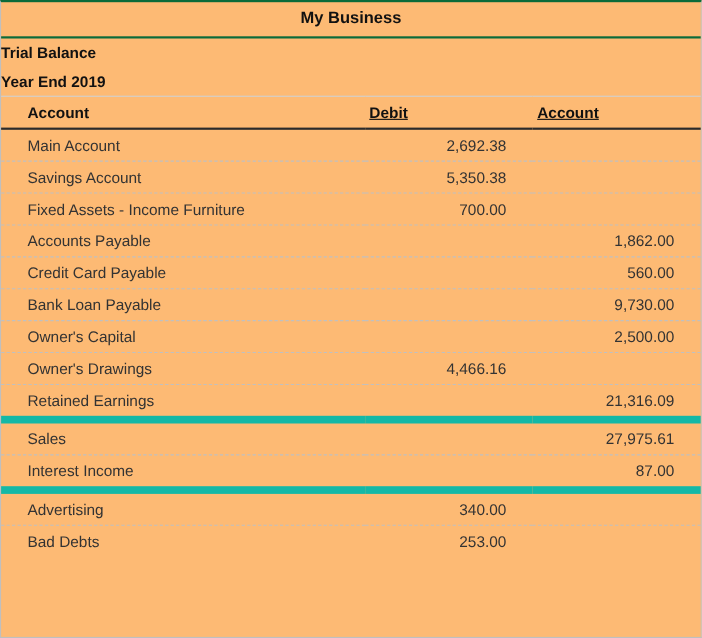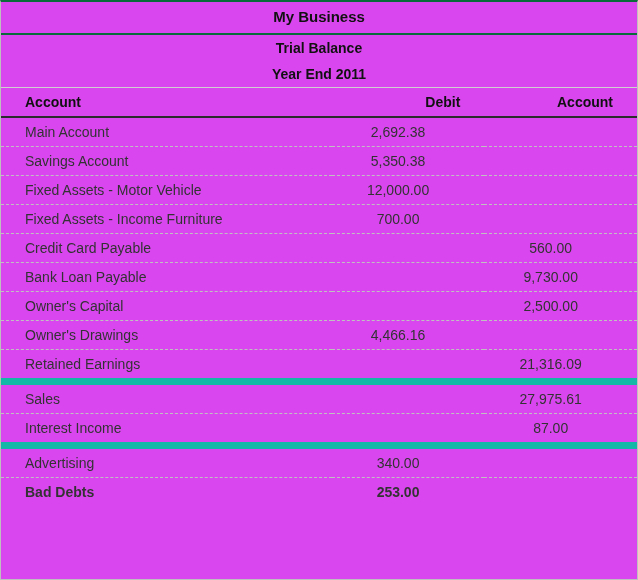--- a/index.html
+++ b/index.html
@@ -10,35 +10,34 @@
     font-size: 14px;
     color: #2b2b2b;
     background: #f5f5f5;
     width: 638px;
     height: 580px;
     overflow: hidden;
   }
   .container {
     width: 638px;
     height: 580px;
-    background: #d946ef;
+    background: #fdba74;
     border: 1px solid #bfbfbf;
     border-top: 2px solid #0a6b3a;
     position: relative;
   }
   .title-row {
     text-align: center;
     font-weight: bold;
     color: #111;
     border-bottom: 2px solid #0a6b3a;
     padding: 6px 0 8px 0;
     font-size: 15px;
   }
   .subtitle-row, .period-row {
-    text-align: center;
     font-weight: bold;
     color: #111;
     padding: 5px 0 5px 0;
     font-size: 14px;
   }
   table.trial-balance {
     width: 100%;
     border-collapse: collapse;
     table-layout: fixed;
     padding-left: 40px;
@@ -50,56 +49,56 @@
     text-align: left;
     font-weight: bold;
     font-size: 14px;
     padding: 6px 12px 6px 24px;
     border-top: 1px solid #d0d0d0;
     border-bottom: 2px solid #2b2b2b;
     color: #111;
     vertical-align: bottom;
   }
   table.trial-balance th.num {
-    text-align: right;
+    text-align: left;
     padding-right: 24px;
     padding-left: 4px;
+    text-decoration: underline;
   }
   table.trial-balance td {
     padding: 6px 12px 6px 24px;
     border-bottom: 1px dashed #c0c0c0;
     vertical-align: middle;
     font-size: 14px;
     height: 29px;
     color: #333;
   }
   table.trial-balance td.num {
-    text-align: center;
+    text-align: right;
     padding-right: 24px;
     padding-left: 4px;
     font-variant-numeric: tabular-nums;
   }
   
   tr.section-end td {
     border-bottom: 7px solid #14b8a6;
   }
   
   tr.partial td {
     border-bottom: none;
-    font-weight: bold;
   }
 </style>
 </head>
 <body>
 
 <div class="container">
 
   <div class="title-row">My Business</div>
   <div class="subtitle-row">Trial Balance</div>
-  <div class="period-row">Year End 2011</div>
+  <div class="period-row">Year End 2019</div>
 
   <table class="trial-balance">
     <colgroup>
       <col class="acct">
         <col class="deb">
         <col class="cred">
     </colgroup>
     <thead>
       <tr>
         <th>Account</th>
@@ -112,28 +111,28 @@
           <td>Main Account</td>
           <td class="num">2,692.38</td>
           <td class="num"></td>
         </tr>
         <tr>
           <td>Savings Account</td>
           <td class="num">5,350.38</td>
           <td class="num"></td>
         </tr>
         <tr>
-          <td>Fixed Assets - Motor Vehicle</td>
-          <td class="num">12,000.00</td>
+          <td>Fixed Assets - Income Furniture</td>
+          <td class="num">700.00</td>
           <td class="num"></td>
         </tr>
         <tr>
-          <td>Fixed Assets - Income Furniture</td>
-          <td class="num">700.00</td>
+          <td>Accounts Payable</td>
           <td class="num"></td>
+          <td class="num">1,862.00</td>
         </tr>
         <tr>
           <td>Credit Card Payable</td>
           <td class="num"></td>
           <td class="num">560.00</td>
         </tr>
         <tr>
           <td>Bank Loan Payable</td>
           <td class="num"></td>
           <td class="num">9,730.00</td>

